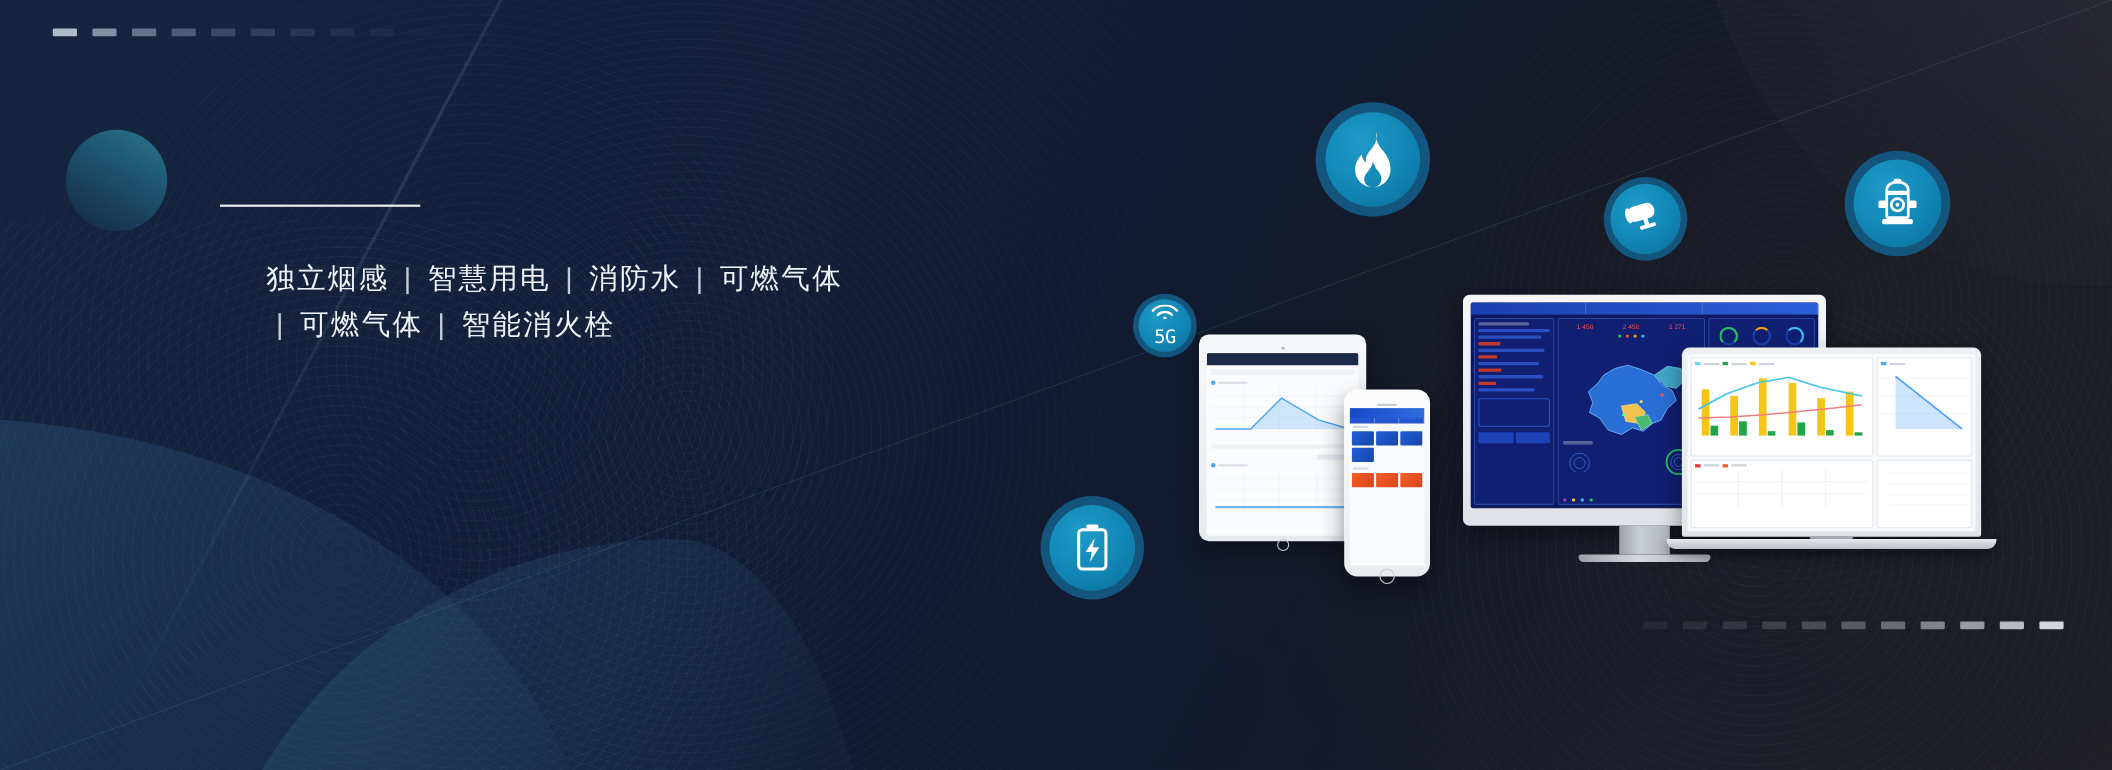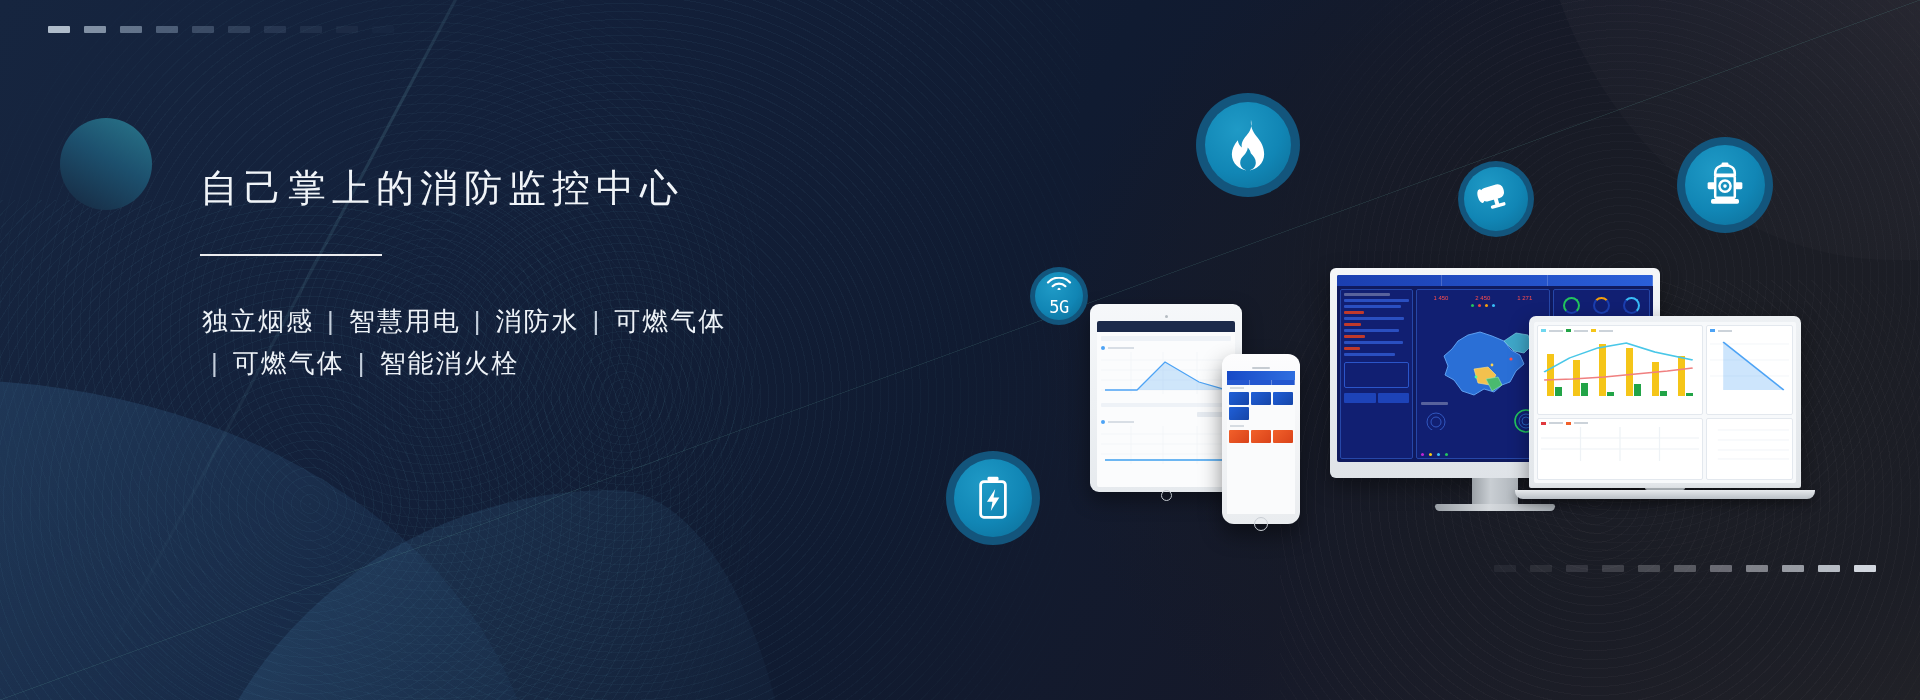--- a/index.html
+++ b/index.html
@@ -100,21 +100,21 @@
     line-height:1.12; text-shadow:0 2px 14px rgba(0,0,0,.45);
   }
   .subtitle {
     margin-top:22px; font-size:38px; color:#f0f4f8; letter-spacing:6px;
     font-weight:400; line-height:1.2;
   }
   .rule { margin-top:42px; width:182px; height:2px; background:#ffffff; opacity:.92; }
   .features { margin-top:44px; }
   .feat-row {
     font-size:26px; color:#eef3f8; letter-spacing:2px; line-height:1.62;
-    white-space:nowrap; display:flex; align-items:flex-end;
+    white-space:nowrap; display:flex; align-items:flex-end;margin-left:40px;
   }
   .feat-item { padding:0 2px; }
   .feat-sep { color:#c3cedb; padding:0 11px; font-weight:300; }
 
   
   .ficon { position:absolute; border-radius:50%; display:flex; align-items:center; justify-content:center; }
   .ficon .ring {
     position:absolute; inset:0; border-radius:50%;
     background:#13557c;
   }
@@ -273,21 +273,20 @@
     <span class="dash" style="width:22px;background:rgba(176,176,184,.31)"></span>
     <span class="dash" style="width:22px;background:rgba(186,186,194,.38)"></span>
     <span class="dash" style="width:22px;background:rgba(196,196,204,.46)"></span>
     <span class="dash" style="width:22px;background:rgba(206,208,216,.56)"></span>
     <span class="dash" style="width:22px;background:rgba(216,220,228,.66)"></span>
     <span class="dash" style="width:22px;background:rgba(226,232,240,.78)"></span>
     <span class="dash" style="width:22px;background:rgba(234,240,248,.88)"></span>
   </div>
 
   <div class="content">
-    <div class="subtitle">自己掌上的消防监控中心</div>
     <div class="rule"></div>
     <div class="features">
       <div class="feat-row">
         <span class="feat-item">独立烟感</span>
         <span class="feat-sep">|</span>
         <span class="feat-item">智慧用电</span>
         <span class="feat-sep">|</span>
         <span class="feat-item">消防水</span>
         <span class="feat-sep">|</span>
         <span class="feat-item">可燃气体</span>

